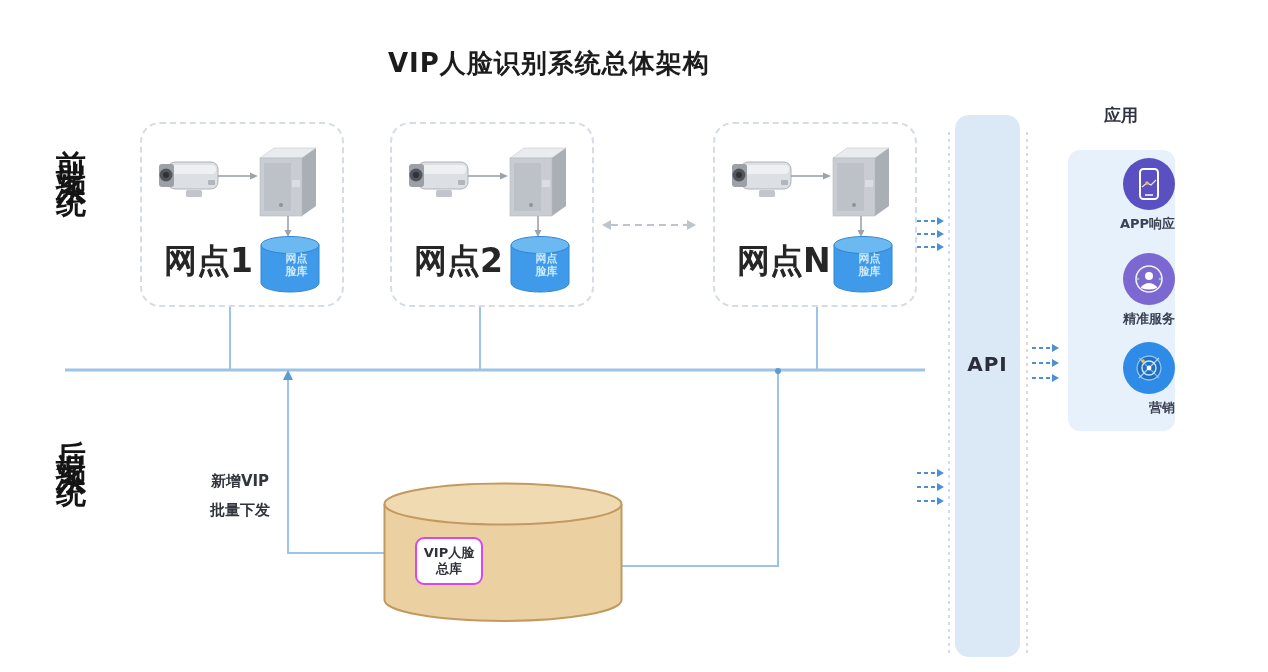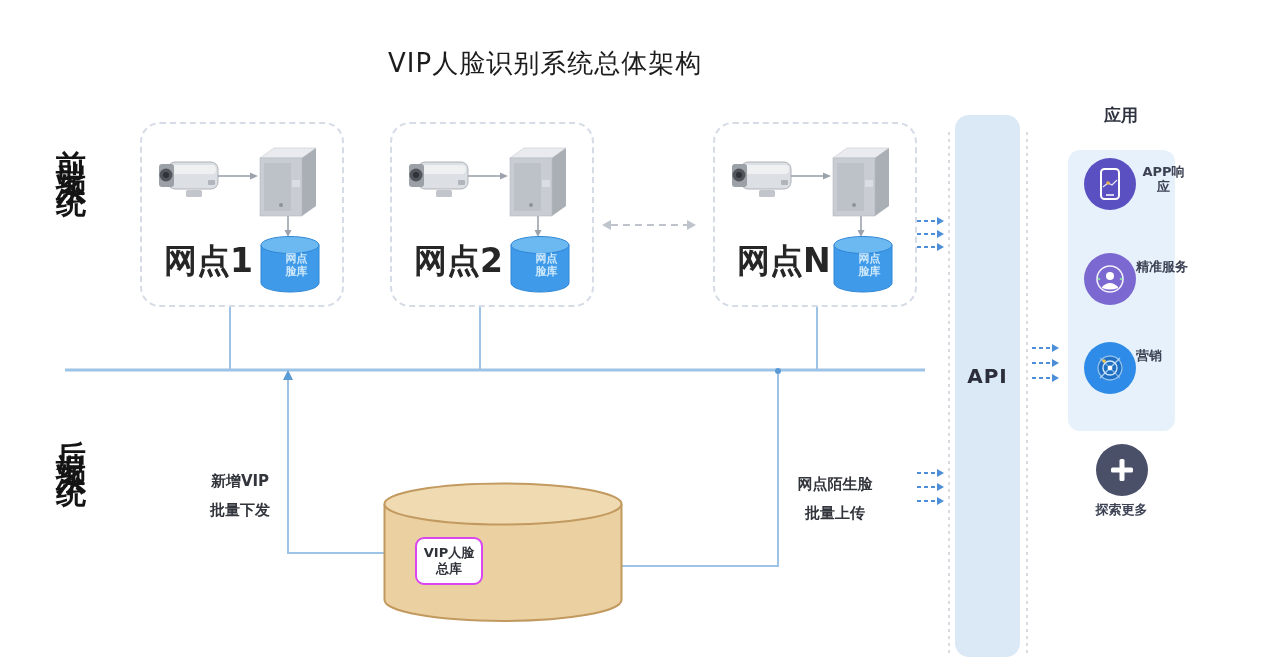--- a/index.html
+++ b/index.html
@@ -3,21 +3,21 @@
 <meta charset="utf-8">
 <style>
   html,body{margin:0;padding:0;background:#ffffff;}
   .canvas{
     position:relative;width:1268px;height:672px;background:#ffffff;
     font-family:"DejaVu Sans","Liberation Sans",sans-serif;overflow:hidden;
   }
   .abs{position:absolute;}
   .preline{white-space:pre-line;}
   .title{
-    font-size:26px;font-weight:normal;color:#1c1c1c;letter-spacing:1px;
+    font-size:26px;font-weight:bold;color:#1c1c1c;letter-spacing:1px;
   }
   .side-label{
     writing-mode:vertical-rl;text-orientation:upright;
     font-size:30px;font-weight:bold;color:#141414;letter-spacing:12px;line-height:1;
   }
   .node-box{
     width:200px;height:181px;border:2px dashed #d6dce6;border-radius:20px;background:#ffffff;
   }
   .node-label{
     font-size:33px;font-weight:bold;color:#262626;line-height:1;
@@ -40,21 +40,21 @@
   }
   .api-text{
     width:65px;text-align:center;font-size:20px;font-weight:bold;color:#2b2e3a;letter-spacing:1px;
   }
   .apps-header{
     font-size:17px;font-weight:bold;color:#2f3340;
   }
   .apps-panel{
     width:107px;height:281px;background:#e7f1fb;border-radius:12px;
   }
-  .app-item{position:absolute;left:16px;width:107px;display:flex;flex-direction:row;align-items:flex-start;}
+  .app-item{position:absolute;left:0;width:107px;display:flex;flex-direction:column;align-items:flex-end;}
   .app-circle{
     width:52px;height:52px;border-radius:50%;display:flex;align-items:center;justify-content:center;
   }
   .app-label{
     margin-top:6px;font-size:13px;font-weight:bold;color:#3c4254;text-align:center;line-height:15px;
   }
   .explore-wrap{display:flex;flex-direction:column;align-items:center;width:107px;}
   svg{display:block;}
 </style>
 </head>
@@ -230,25 +230,23 @@
 
   <svg class="abs" style="left:383px;top:482px;" width="240" height="142" viewBox="0 0 240 142">
     <path d="M1.5,22 L1.5,118 A118.5,21 0 0 0 238.5,118 L238.5,22" fill="#ebd0a1" stroke="#c29a5f" stroke-width="2"></path>
     <ellipse cx="120" cy="22" rx="118.5" ry="20.5" fill="#f0dab2" stroke="#c29a5f" stroke-width="2"></ellipse>
   </svg>
   <div class="abs db-box preline" style="left:415px;top:537px;width:64px;height:44px;">VIP人脸
 总库</div>
 
   <div class="abs flow-label preline" style="left:190px;top:467px;width:100px;">新增VIP
 批量下发</div>
-  <div class="abs flow-label preline" style="left:780px;top:470px;width:110px;">网点陌生脸
-批量上传</div>
 
   <div class="abs api-bar" style="left:955px;top:115px;"></div>
-  <div class="abs api-text" style="left:955px;top:364px;">API</div>
+  <div class="abs api-text" style="left:955px;top:352px;">API</div>
 
   <div class="abs apps-header" style="left:1104px;top:104px;">应用</div>
   <div class="abs apps-panel" style="left:1068px;top:150px;">
     <div class="app-item" style="top:8px;">
       <div class="app-circle" style="background: rgb(91, 80, 194);">
         <svg width="26" height="34" viewBox="0 0 26 34">
           <rect x="4" y="2" width="18" height="30" rx="3.5" fill="none" stroke="#ffffff" stroke-width="2"></rect>
           <line x1="9" y1="28" x2="17" y2="28" stroke="#ffffff" stroke-width="1.5"></line>
           <polyline points="6,20 11,16 15,18 20,13" fill="none" stroke="#ffffff" stroke-width="1.2" opacity="0.85"></polyline>
           <circle cx="11" cy="16" r="1.8" fill="#f0b24a"></circle>
@@ -277,23 +275,14 @@
           <line x1="6" y1="26" x2="26" y2="6" stroke="#cfe6fb" stroke-width="1.2" opacity="0.8"></line>
           <line x1="6" y1="6" x2="26" y2="26" stroke="#cfe6fb" stroke-width="1.2" opacity="0.5"></line>
           <circle cx="16" cy="16" r="2.4" fill="#ffffff"></circle>
           <circle cx="10" cy="9" r="1.8" fill="#f2c14e"></circle>
         </svg>
       </div>
       <div class="app-label">营销</div>
     </div>
   </div>
 
-  <div class="abs explore-wrap" style="left:1068px;top:444px;">
-    <div class="app-circle" style="background: rgb(75, 80, 105);">
-      <svg width="30" height="30" viewBox="0 0 30 30">
-        <rect x="4" y="12.5" width="22" height="5" rx="1.5" fill="#ffffff"></rect>
-        <rect x="12.5" y="4" width="5" height="22" rx="1.5" fill="#ffffff"></rect>
-      </svg>
-    </div>
-    <div class="app-label">探索更多</div>
-  </div>
 
 </div>
 
 </body></html>

